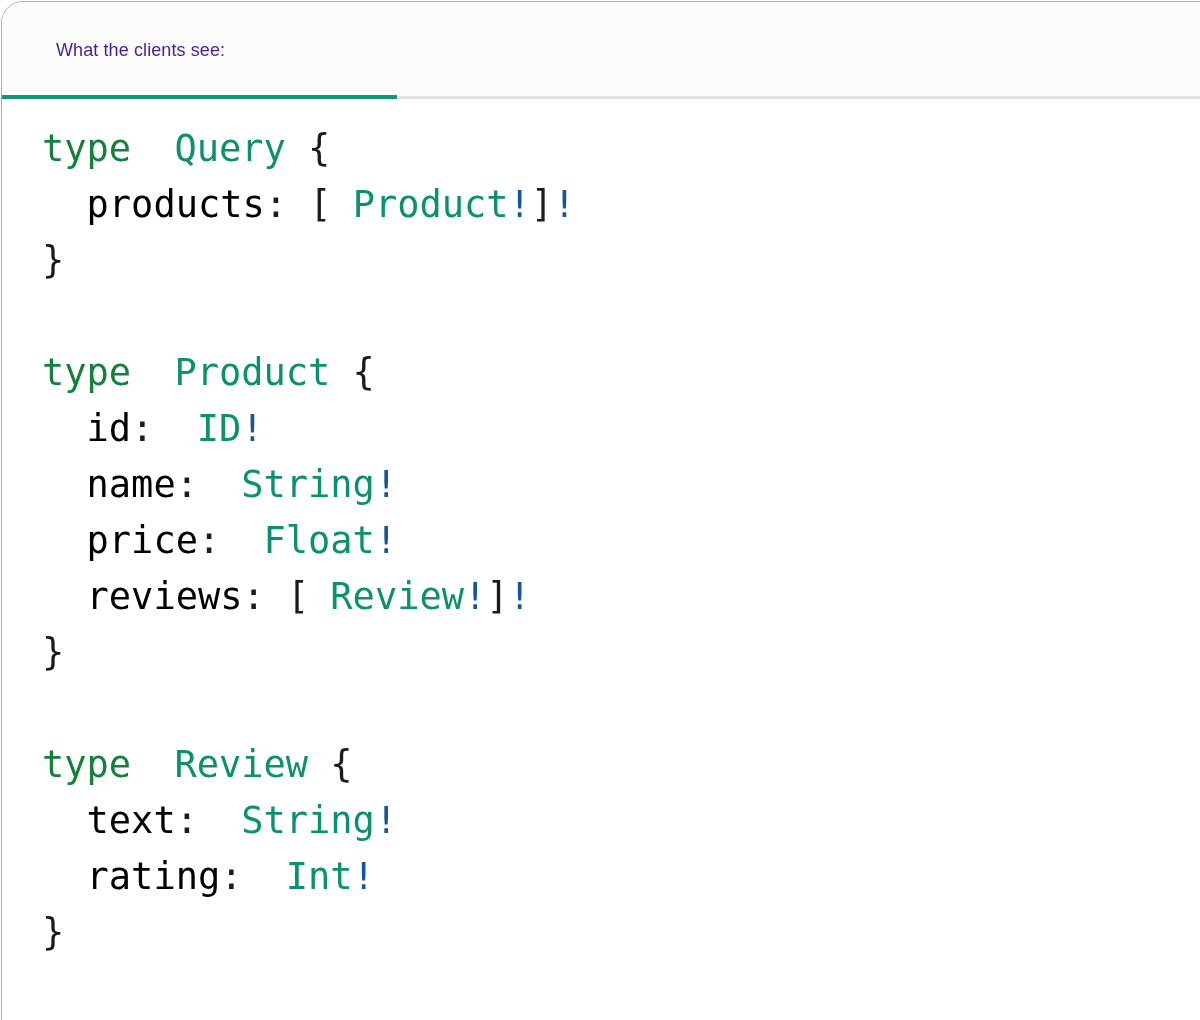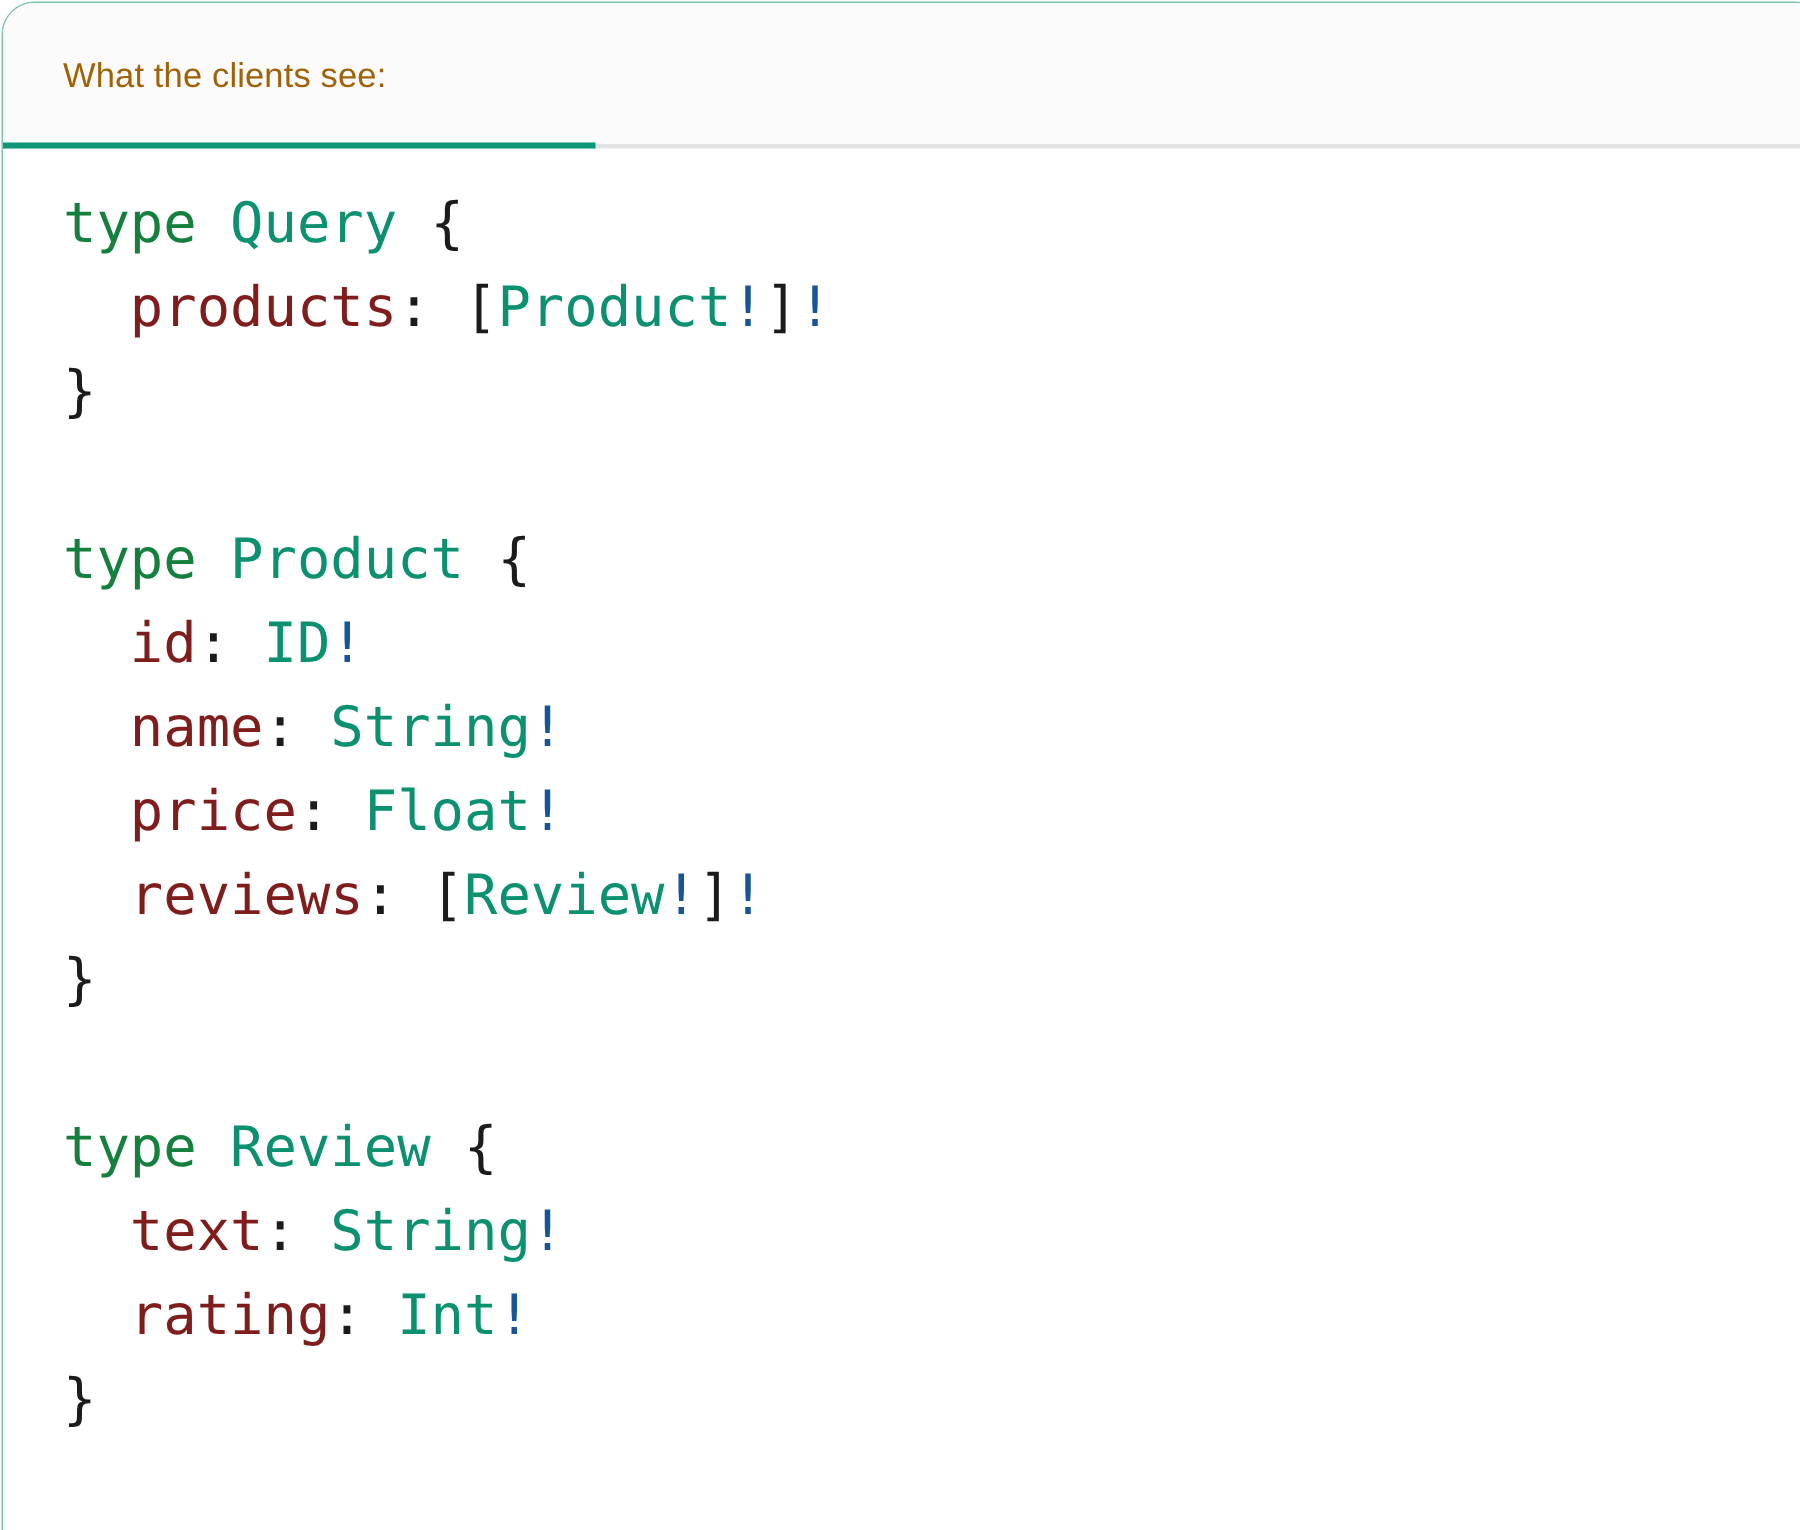--- a/index.html
+++ b/index.html
@@ -67,25 +67,26 @@
     position: absolute;
     left: 0;
     bottom: 0;
     width: 395px;
     height: 4px;
     background: #0f9577;
     z-index: 2;
   }
   .tab-label {
     font-family: "Liberation Sans", sans-serif;
-    font-size: 23px;
+    font-size: 18px;
     font-weight: 400;
     letter-spacing: 0.1px;
-    color: #a16207;
+    color: #4c1d95;
     white-space: nowrap;
+    margin-left: 14px;
   }
 
   
   .code-body {
     background: #ffffff;
     padding: 22px 0 0 0;
   }
   pre.code {
     margin: 0;
     padding: 0 0 0 40px;
@@ -93,24 +94,24 @@
     font-size: 37px;
     line-height: 56px;
     white-space: pre;
     color: #1b1b1b;
   }
   .ln { display: block; height: 56px; }
   .ln.blank { color: transparent; }
 
   
   .t-kw    { color: #15803d; }   
-  .t-type  { color: #0b9070; }   
+  .t-type  { color: #0b9070; margin-left: 21px; }   
   .t-bang  { color: #17559a; }   
   .t-punct { color: #1b1b1b; }   
-  .t-field { color: #7f1d1d; }   
+  .t-field { color: #000000; }   
 </style>
 </head>
 <body>
 
 <div class="card">
 
   <div class="tabstrip">
     <div class="tab">
       <span class="tab-label">What the clients see:</span>
     </div>

